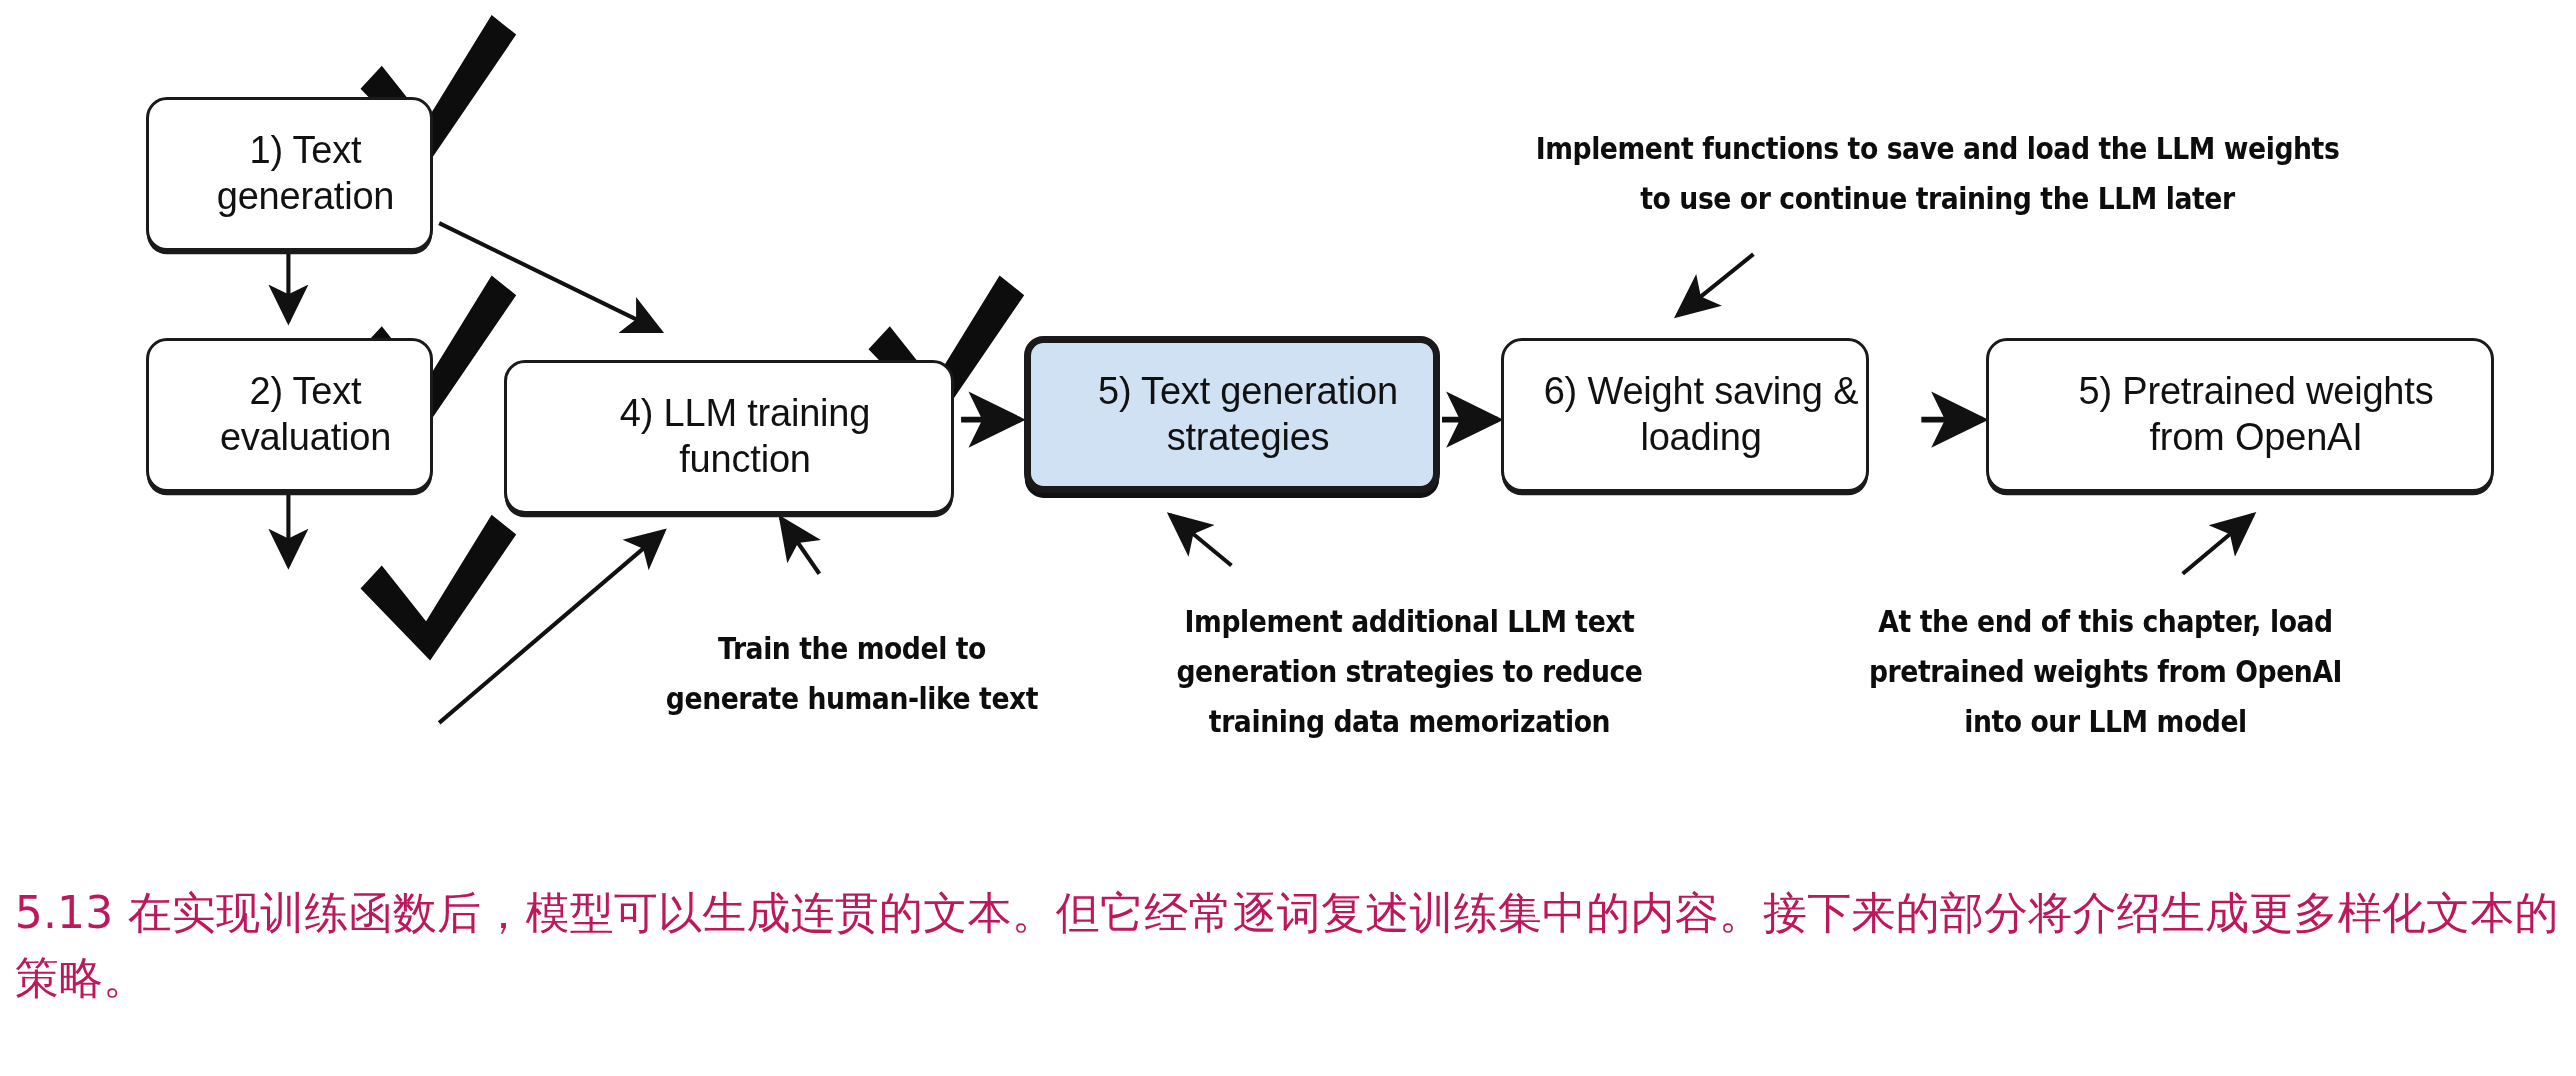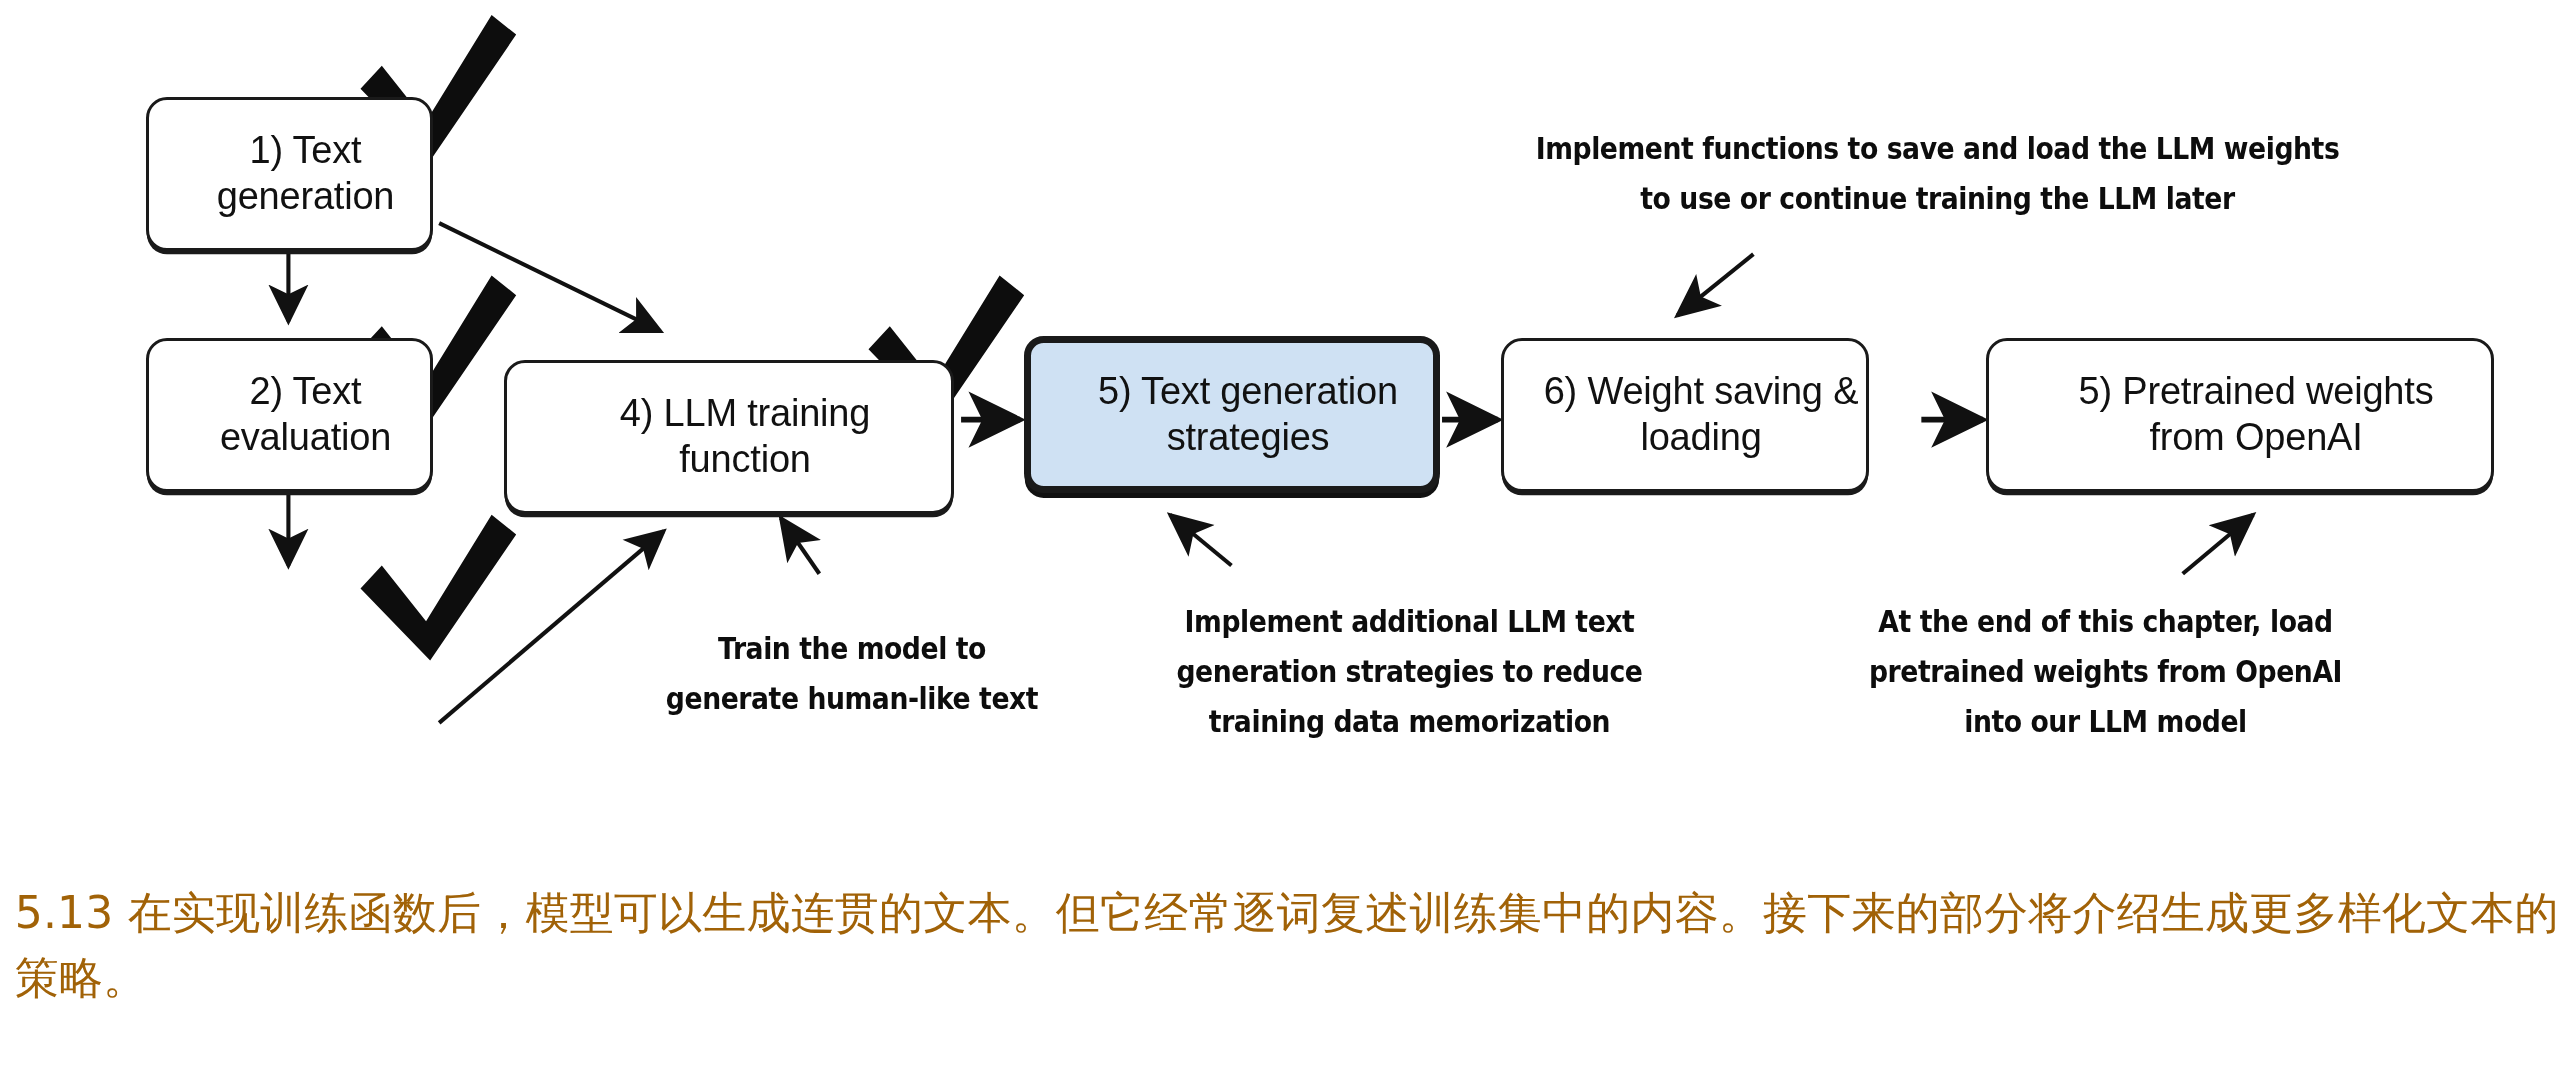--- a/index.html
+++ b/index.html
@@ -63,21 +63,21 @@
     transform: scaleX(0.86);
     white-space: pre-line;
   }
 
   
   .caption {
     position: absolute;
     left: 14.7px;
     top: 880px;
     width: 2548px;
-    color: #a16207;
+    color: #be185d;
     font-family: "DejaVu Sans", sans-serif;
     font-size: 44px;
     line-height: 1.48;
     letter-spacing: 0.2px;
   }
 
   
   #overlay {
     position: absolute;
     left: 0; top: 0;

